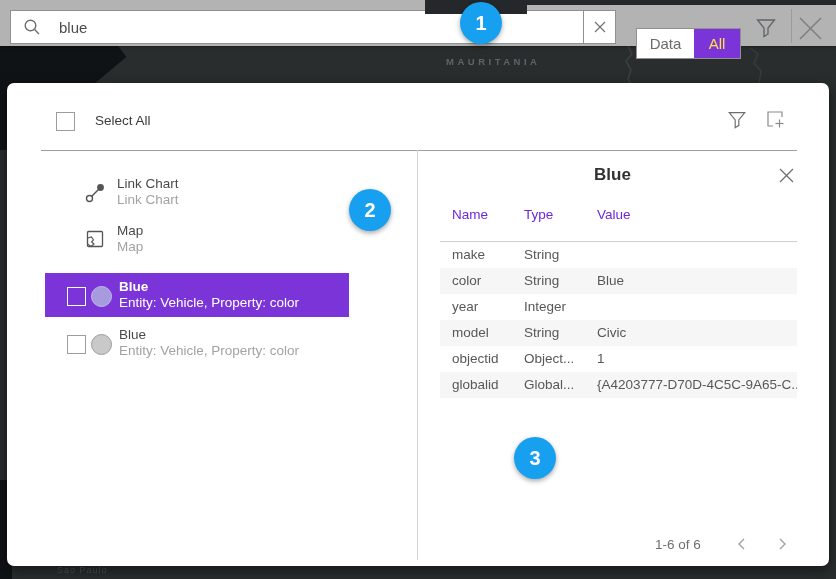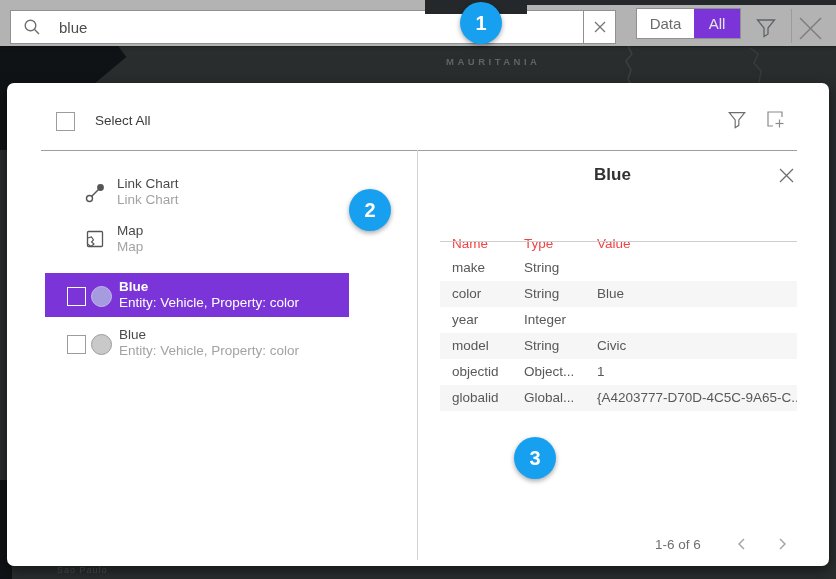--- a/index.html
+++ b/index.html
@@ -22,26 +22,26 @@
   
   .toolbar{position:absolute;left:0;top:0;width:836px;height:46px;background:#b3b3b3;
     z-index:20;box-shadow:0 1px 3px rgba(0,0,0,.35);}
   .search-box{position:absolute;left:10px;top:10px;width:573px;height:32px;background:#fff;
     border:1px solid #909090;display:flex;align-items:center;}
   .search-box input{border:none;outline:none;font-family:inherit;font-size:15px;
     color:#4c4c4c;flex:1;margin-left:16px;background:transparent;}
   .search-glyph{margin-left:12px;display:flex;}
   .clear-box{position:absolute;left:583px;top:10px;width:31px;height:32px;background:#fff;
     border:1px solid #909090;display:flex;align-items:center;justify-content:center;cursor:pointer;}
-  .scope{position:absolute;left:636px;top:8px;width:103px;height:29px;background:#fff;
+  .scope{position:absolute;left:636px;top:28px;width:103px;height:29px;background:#fff;
     border:1px solid #909090;display:flex;}
   .scope-data{width:57px;display:flex;align-items:center;justify-content:center;
     font-size:15px;color:#6b6b6b;cursor:pointer;}
   .scope-all{width:46px;display:flex;align-items:center;justify-content:center;
-    font-size:15px;color:#e5e5e5;background:var(--accent,#7b34d8);cursor:pointer;}
+    font-size:15px;color:#fde047;background:var(--accent,#7b34d8);cursor:pointer;}
   .tb-funnel{position:absolute;left:755px;top:16px;cursor:pointer;}
   .tb-divider{position:absolute;left:791px;top:9px;width:1px;height:34px;background:#9b9b9b;}
   .tb-close{position:absolute;left:797px;top:15px;cursor:pointer;}
 
   
   .notch-thin{position:absolute;left:425px;top:0;width:411px;height:5px;background:#24282a;z-index:30;}
   .notch{position:absolute;left:425px;top:0;width:102px;height:14px;background:#24282a;
     overflow:hidden;z-index:30;}
 
   
@@ -68,23 +68,23 @@
     background:var(--accent,#7b34d8);cursor:pointer;}
   .entity-circle{position:absolute;width:19px;height:19px;border-radius:50%;}
   .ec-sel{background:#a79bdf;border:1.5px solid #c3b9ec;}
   .ec-un{background:#c9c9c9;border:1.5px solid #9b9b9b;}
   .row-hit{position:absolute;left:38px;width:304px;height:44px;cursor:pointer;}
 
   
   .detail-title{position:absolute;left:433px;top:82px;width:345px;text-align:center;
     font-size:17px;font-weight:bold;color:#323232;}
   .detail-close{position:absolute;left:771px;top:84px;cursor:pointer;}
-  .th{position:absolute;top:153px;font-size:13.5px;color:#ef4444;}
+  .th{position:absolute;top:124px;font-size:13.5px;color:#6d28d9;}
   .th-sep{position:absolute;left:433px;top:158px;width:357px;height:1px;background:#cfcfcf;}
-  .t-body{position:absolute;left:433px;top:172px;width:357px;}
+  .t-body{position:absolute;left:433px;top:159px;width:357px;}
   .t-row{display:flex;height:26px;line-height:26px;font-size:13.5px;color:#585858;
     padding-left:12px;box-sizing:border-box;}
   .t-row:nth-child(even){background:#f6f6f6;}
   .t-c1{width:72px;overflow:hidden;white-space:nowrap;}
   .t-c2{width:73px;overflow:hidden;white-space:nowrap;}
   .t-c3{flex:1;overflow:hidden;white-space:nowrap;}
 
   .pag-label{position:absolute;left:648px;top:454px;font-size:13.5px;color:#6f6f6f;}
   .pag-btn{position:absolute;top:454px;cursor:pointer;}
 </style>

